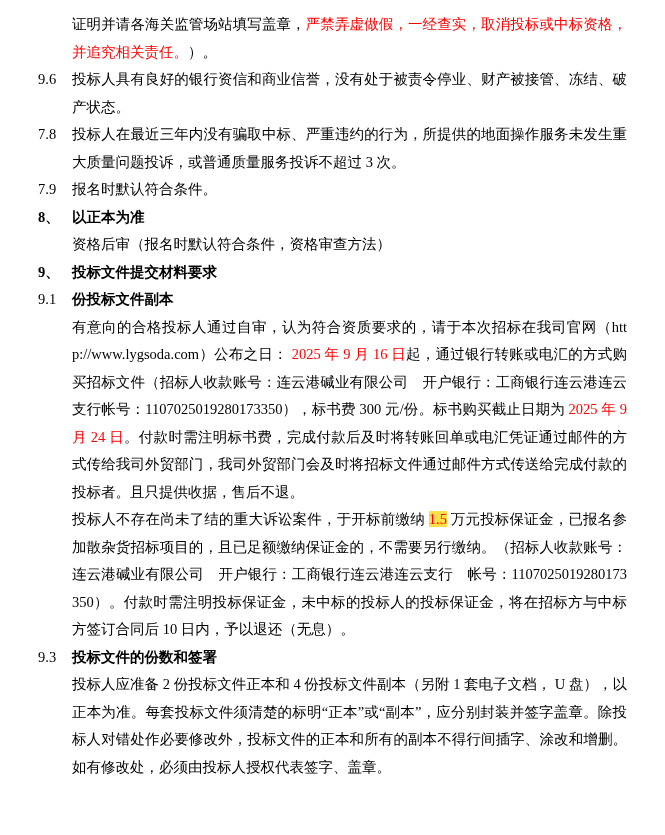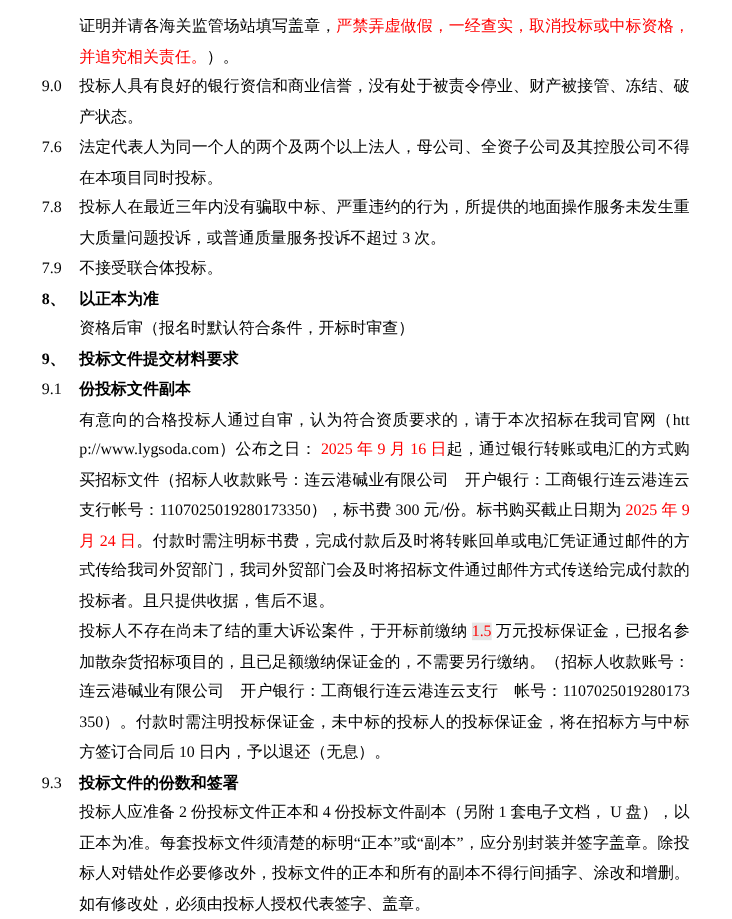--- a/index.html
+++ b/index.html
@@ -33,53 +33,49 @@
   }
   .content {
     flex: 1 1 auto;
     text-align: justify;
     text-align-last: left;
     text-justify: inter-ideograph;
     word-break: break-all;
   }
   .b { font-weight: bold; }
   .red { color: #ff0000; }
-  .hl { background: #e5e5e5; }
+  .hl { background: #fde047; }
 </style>
 </head>
 <body>
 
 <div class="page">
     <div class="row">
       <span class="num"></span>
       <div class="content"><span class="run">证明并请各海关监管场站填写盖章，</span><span class="run red">严禁弄虚做假，一经查实，取消投标或中标资格，并追究相关责任。</span><span class="run">）。</span></div>
     </div>
     <div class="row">
-      <span class="num">9.0</span>
+      <span class="num">9.6</span>
       <div class="content"><span class="run">投标人具有良好的银行资信和商业信誉，没有处于被责令停业、财产被接管、冻结、破产状态。</span></div>
-    </div>
-    <div class="row">
-      <span class="num">7.6</span>
-      <div class="content"><span class="run">法定代表人为同一个人的两个及两个以上法人，母公司、全资子公司及其控股公司不得在本项目同时投标。</span></div>
     </div>
     <div class="row">
       <span class="num">7.8</span>
       <div class="content"><span class="run">投标人在最近三年内没有骗取中标、严重违约的行为，所提供的地面操作服务未发生重大质量问题投诉，或普通质量服务投诉不超过 3 次。</span></div>
     </div>
     <div class="row">
       <span class="num">7.9</span>
-      <div class="content"><span class="run">不接受联合体投标。</span></div>
+      <div class="content"><span class="run">报名时默认符合条件。</span></div>
     </div>
     <div class="row">
       <span class="num b">8、</span>
       <div class="content"><span class="run b">以正本为准</span></div>
     </div>
     <div class="row">
       <span class="num"></span>
-      <div class="content"><span class="run">资格后审（报名时默认符合条件，开标时审查）</span></div>
+      <div class="content"><span class="run">资格后审（报名时默认符合条件，资格审查方法）</span></div>
     </div>
     <div class="row">
       <span class="num b">9、</span>
       <div class="content"><span class="run b">投标文件提交材料要求</span></div>
     </div>
     <div class="row">
       <span class="num">9.1</span>
       <div class="content"><span class="run b">份投标文件副本</span></div>
     </div>
     <div class="row">

